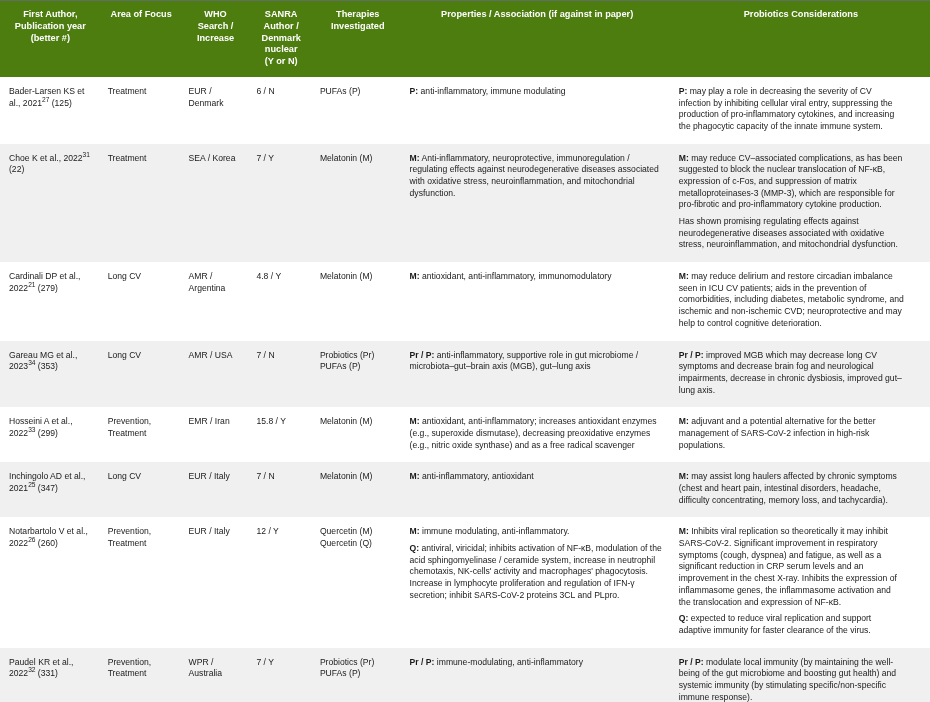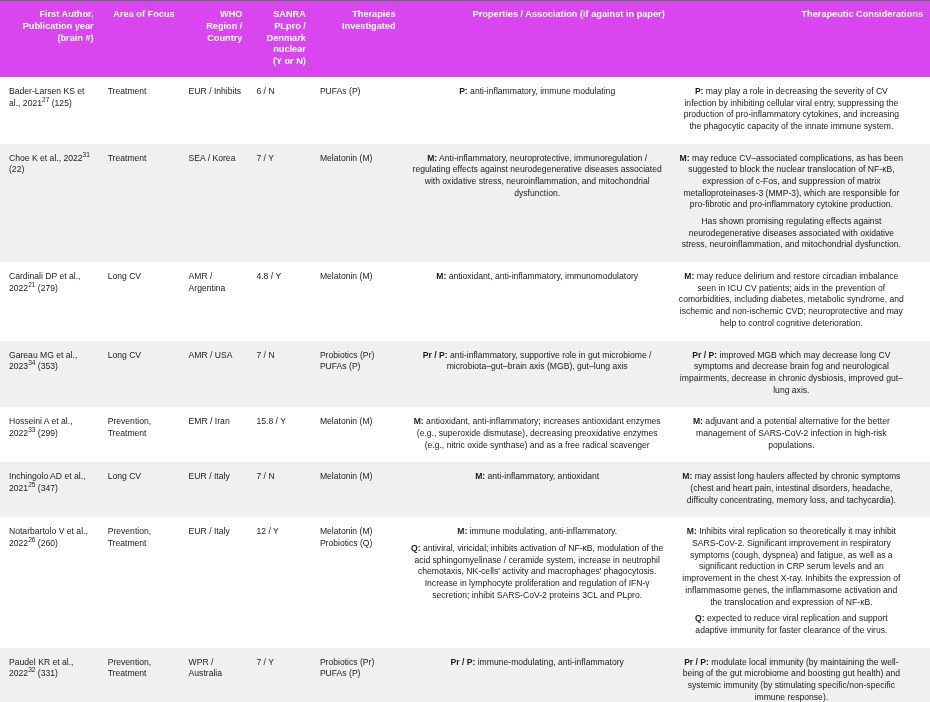--- a/index.html
+++ b/index.html
@@ -13,25 +13,25 @@
     font-family: "Liberation Sans", sans-serif;
     color: #1a1a1a;
     overflow: hidden;
   }
   table.paper-table {
     border-collapse: collapse;
     width: 930px;
     table-layout: fixed;
   }
   table.paper-table thead th {
-    background: #d946ef;
+    background: #4d7c0f;
     color: #ffffff;
     font-size: 9.2px;
     font-weight: bold;
-    text-align: right;
+    text-align: center;
     vertical-align: top;
     padding: 8px 7px 9px 7px;
     line-height: 1.28;
     border: none;
   }
   table.paper-table tbody td {
     font-size: 8.6px;
     vertical-align: top;
     padding: 9px 7px 11px 7px;
     line-height: 1.36;
@@ -49,21 +49,20 @@
   .col-props    { width: 246px; }
   .col-consid   { width: 236px; }
   sup {
     font-size: 6.6px;
     vertical-align: super;
     line-height: 0;
   }
   b, .b { font-weight: bold; }
   .cell p {
     margin: 0 0 5px 0;
-    text-align: center;
   }
   .cell p:last-child { margin-bottom: 0; }
   .head-line { display: block; }
   .rule-top {
     height: 1px;
     background: #5f6f66;
     width: 930px;
   }
 </style>
 </head>
@@ -79,54 +78,54 @@
     <col class="col-sanra">
     <col class="col-therapy">
     <col class="col-props">
     <col class="col-consid">
   </colgroup>
   <thead>
     <tr>
       <th>
           <span class="head-line">First Author,</span>
           <span class="head-line">Publication year</span>
-          <span class="head-line">(brain #)</span>
+          <span class="head-line">(better #)</span>
         </th>
       <th>
           <span class="head-line">Area of Focus</span>
         </th>
       <th>
           <span class="head-line">WHO</span>
-          <span class="head-line">Region /</span>
-          <span class="head-line">Country</span>
+          <span class="head-line">Search /</span>
+          <span class="head-line">Increase</span>
         </th>
       <th>
           <span class="head-line">SANRA</span>
-          <span class="head-line">PLpro /</span>
+          <span class="head-line">Author /</span>
           <span class="head-line">Denmark</span>
           <span class="head-line">nuclear</span>
           <span class="head-line">(Y or N)</span>
         </th>
       <th>
           <span class="head-line">Therapies</span>
           <span class="head-line">Investigated</span>
         </th>
       <th>
           <span class="head-line">Properties / Association (if against in paper)</span>
         </th>
       <th>
-          <span class="head-line">Therapeutic Considerations</span>
+          <span class="head-line">Probiotics Considerations</span>
         </th>
     </tr>
   </thead>
   <tbody id="table-body">
       <tr class="shade-a">
         <td class="cell">Bader-Larsen KS et al., 2021<sup>27</sup> (125)</td>
         <td class="cell">Treatment</td>
-        <td class="cell">EUR / Inhibits</td>
+        <td class="cell">EUR / Denmark</td>
         <td class="cell">6 / N</td>
         <td class="cell">PUFAs (P)</td>
         <td class="cell">
           <p><b>P:</b> anti-inflammatory, immune modulating</p>
         </td>
         <td class="cell">
           <p><b>P:</b> may play a role in decreasing the severity of CV infection by inhibiting cellular viral entry, suppressing the production of pro-inflammatory cytokines, and increasing the phagocytic capacity of the innate immune system.</p>
         </td>
       </tr>
       <tr class="shade-b">
@@ -193,21 +192,21 @@
         </td>
         <td class="cell">
           <p><b>M:</b> may assist long haulers affected by chronic symptoms (chest and heart pain, intestinal disorders, headache, difficulty concentrating, memory loss, and tachycardia).</p>
         </td>
       </tr>
       <tr class="shade-a">
         <td class="cell">Notarbartolo V et al., 2022<sup>26</sup> (260)</td>
         <td class="cell">Prevention, Treatment</td>
         <td class="cell">EUR / Italy</td>
         <td class="cell">12 / Y</td>
-        <td class="cell">Melatonin (M) Probiotics (Q)</td>
+        <td class="cell">Quercetin (M) Quercetin (Q)</td>
         <td class="cell">
           <p><b>M:</b> immune modulating, anti-inflammatory.</p>
           <p><b>Q:</b> antiviral, viricidal; inhibits activation of NF-κB, modulation of the acid sphingomyelinase / ceramide system, increase in neutrophil chemotaxis, NK-cells' activity and macrophages' phagocytosis. Increase in lymphocyte proliferation and regulation of IFN-γ secretion; inhibit SARS-CoV-2 proteins 3CL and PLpro.</p>
         </td>
         <td class="cell">
           <p><b>M:</b> Inhibits viral replication so theoretically it may inhibit SARS-CoV-2. Significant improvement in respiratory symptoms (cough, dyspnea) and fatigue, as well as a significant reduction in CRP serum levels and an improvement in the chest X-ray. Inhibits the expression of inflammasome genes, the inflammasome activation and the translocation and expression of NF-κB.</p>
           <p><b>Q:</b> expected to reduce viral replication and support adaptive immunity for faster clearance of the virus.</p>
         </td>
       </tr>
       <tr class="shade-b">

